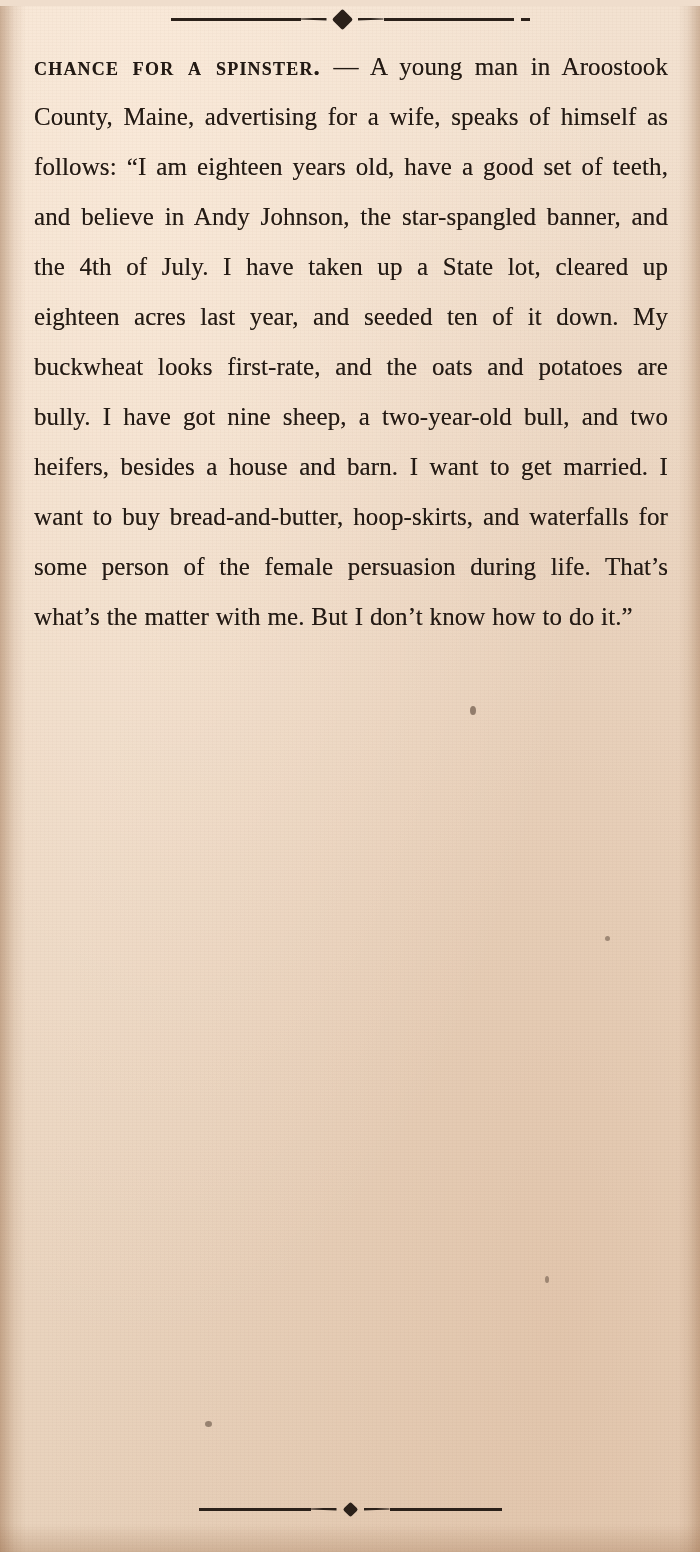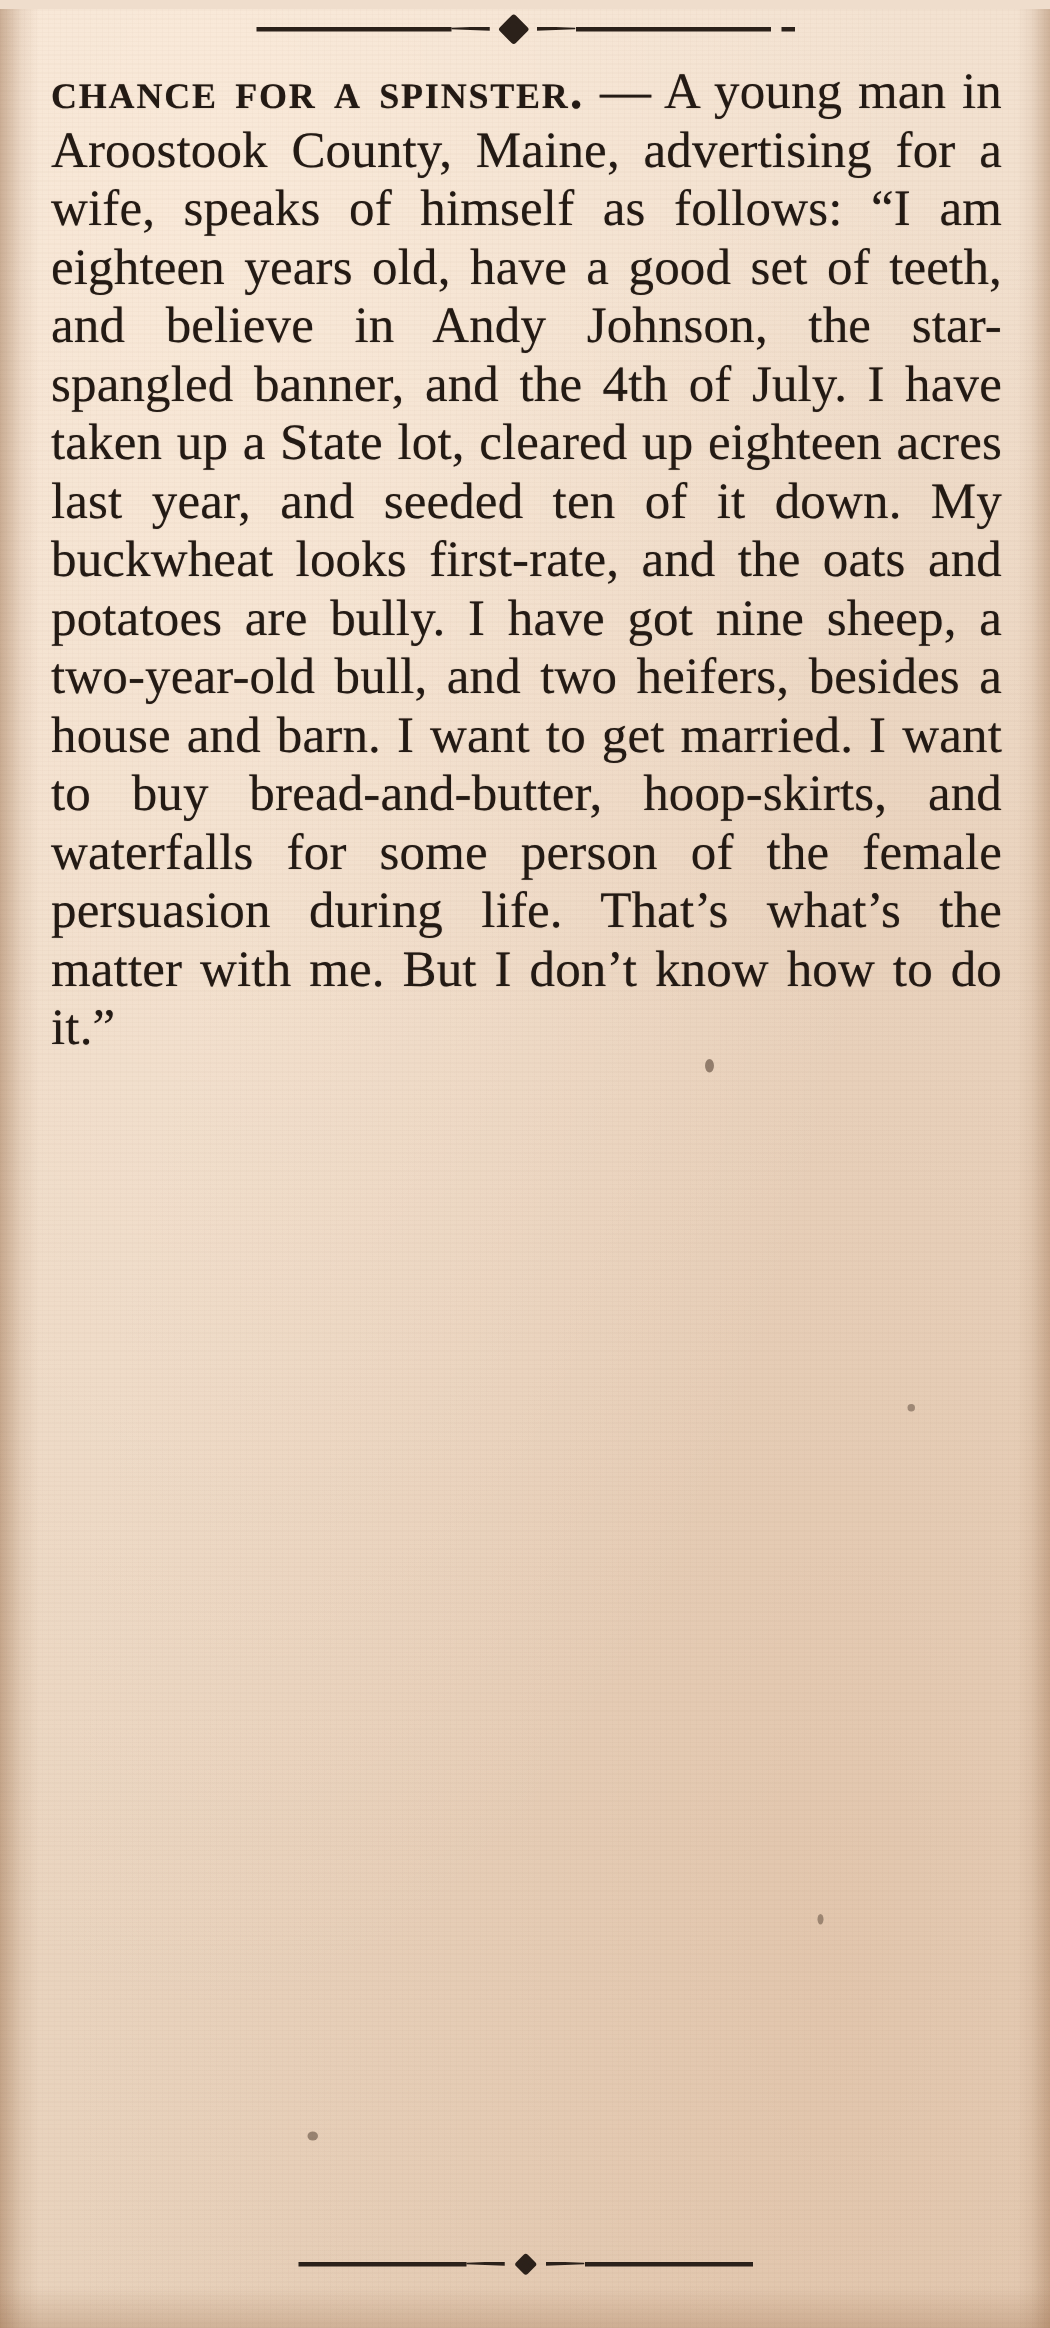--- a/index.html
+++ b/index.html
@@ -101,22 +101,22 @@
 
   
   #article {
     margin-top: 10px;
     padding: 0 8px 0 10px;
   }
 
   #article p {
     margin: 0;
     color: #231a14;
-    font-size: 34px;
-    line-height: 39px;
+    font-size: 25px;
+    line-height: 50px;
     text-align: justify;
     text-justify: inter-word;
     letter-spacing: 0.1px;
     word-spacing: 0.5px;
     text-shadow: 0 0 0.6px rgba(40,25,15,0.55);
   }
 
   .headline {
     font-variant: small-caps;
     text-transform: lowercase;

